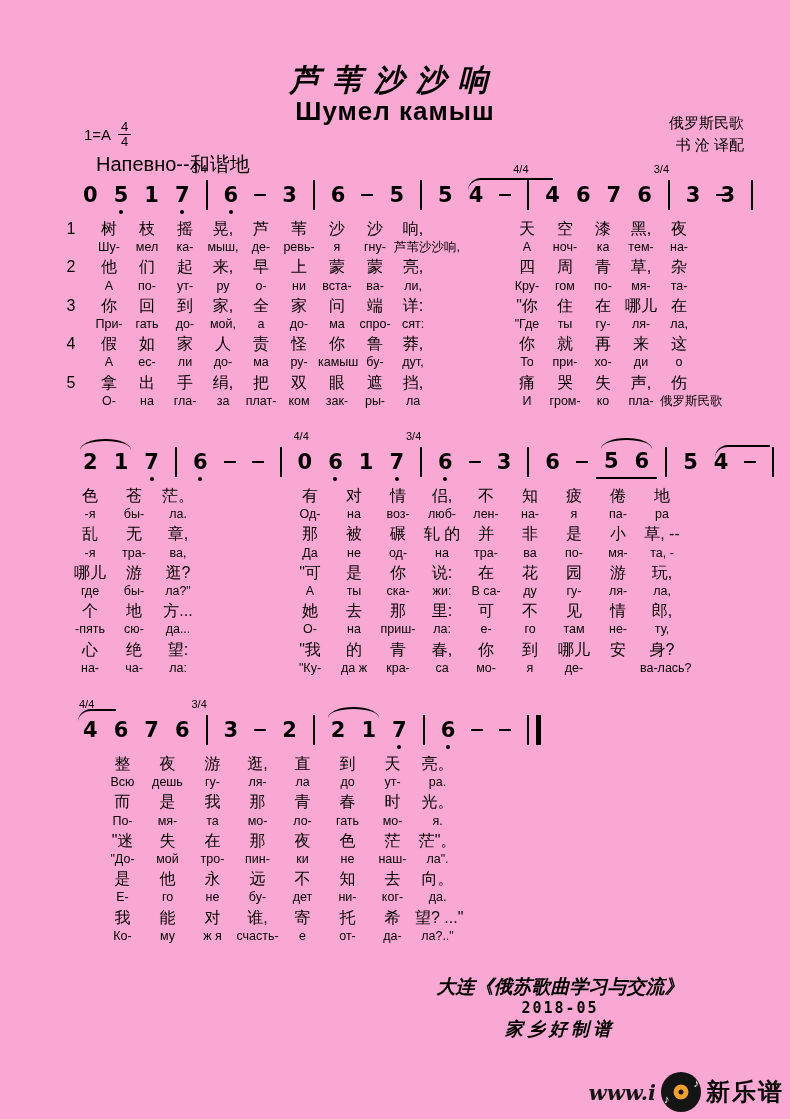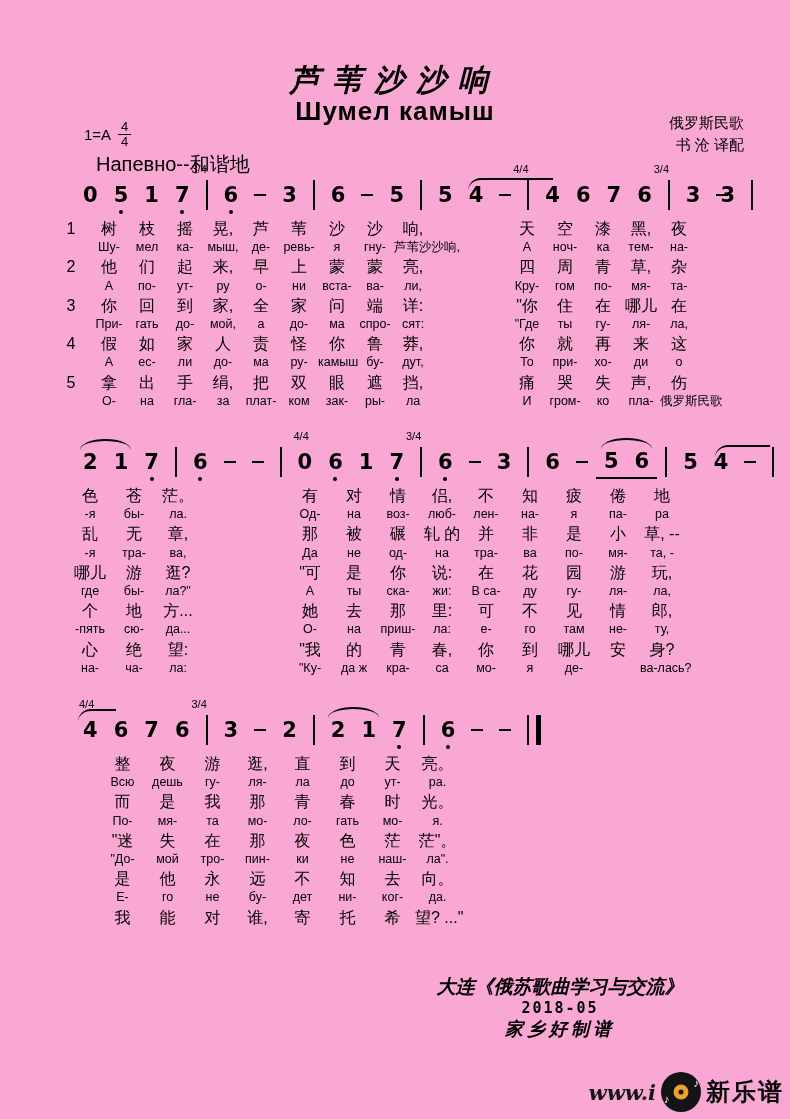--- a/index.html
+++ b/index.html
@@ -629,20 +629,30 @@
         <div class="lyr-row zh">
           <span class="cell">我</span>
           <span class="cell">能</span>
           <span class="cell">对</span>
           <span class="cell">谁,</span>
           <span class="cell">寄</span>
           <span class="cell">托</span>
           <span class="cell">希</span>
           <span class="cell">望? ..."</span>
         </div>
+        <div class="lyr-row ru">
+          <span class="cell">Ко-</span>
+          <span class="cell">му</span>
+          <span class="cell">ж я</span>
+          <span class="cell">счасть-</span>
+          <span class="cell">е</span>
+          <span class="cell">от-</span>
+          <span class="cell">да-</span>
+          <span class="cell">ла?.."</span>
+        </div>
       </div>
   </div>
 
   <div class="footer">
     <div class="footer-credit">大连《俄苏歌曲学习与交流》</div>
     <div class="footer-date">2018-05</div>
     <div class="footer-transcriber">家乡好制谱</div>
   </div>
 
   <div class="watermark">

